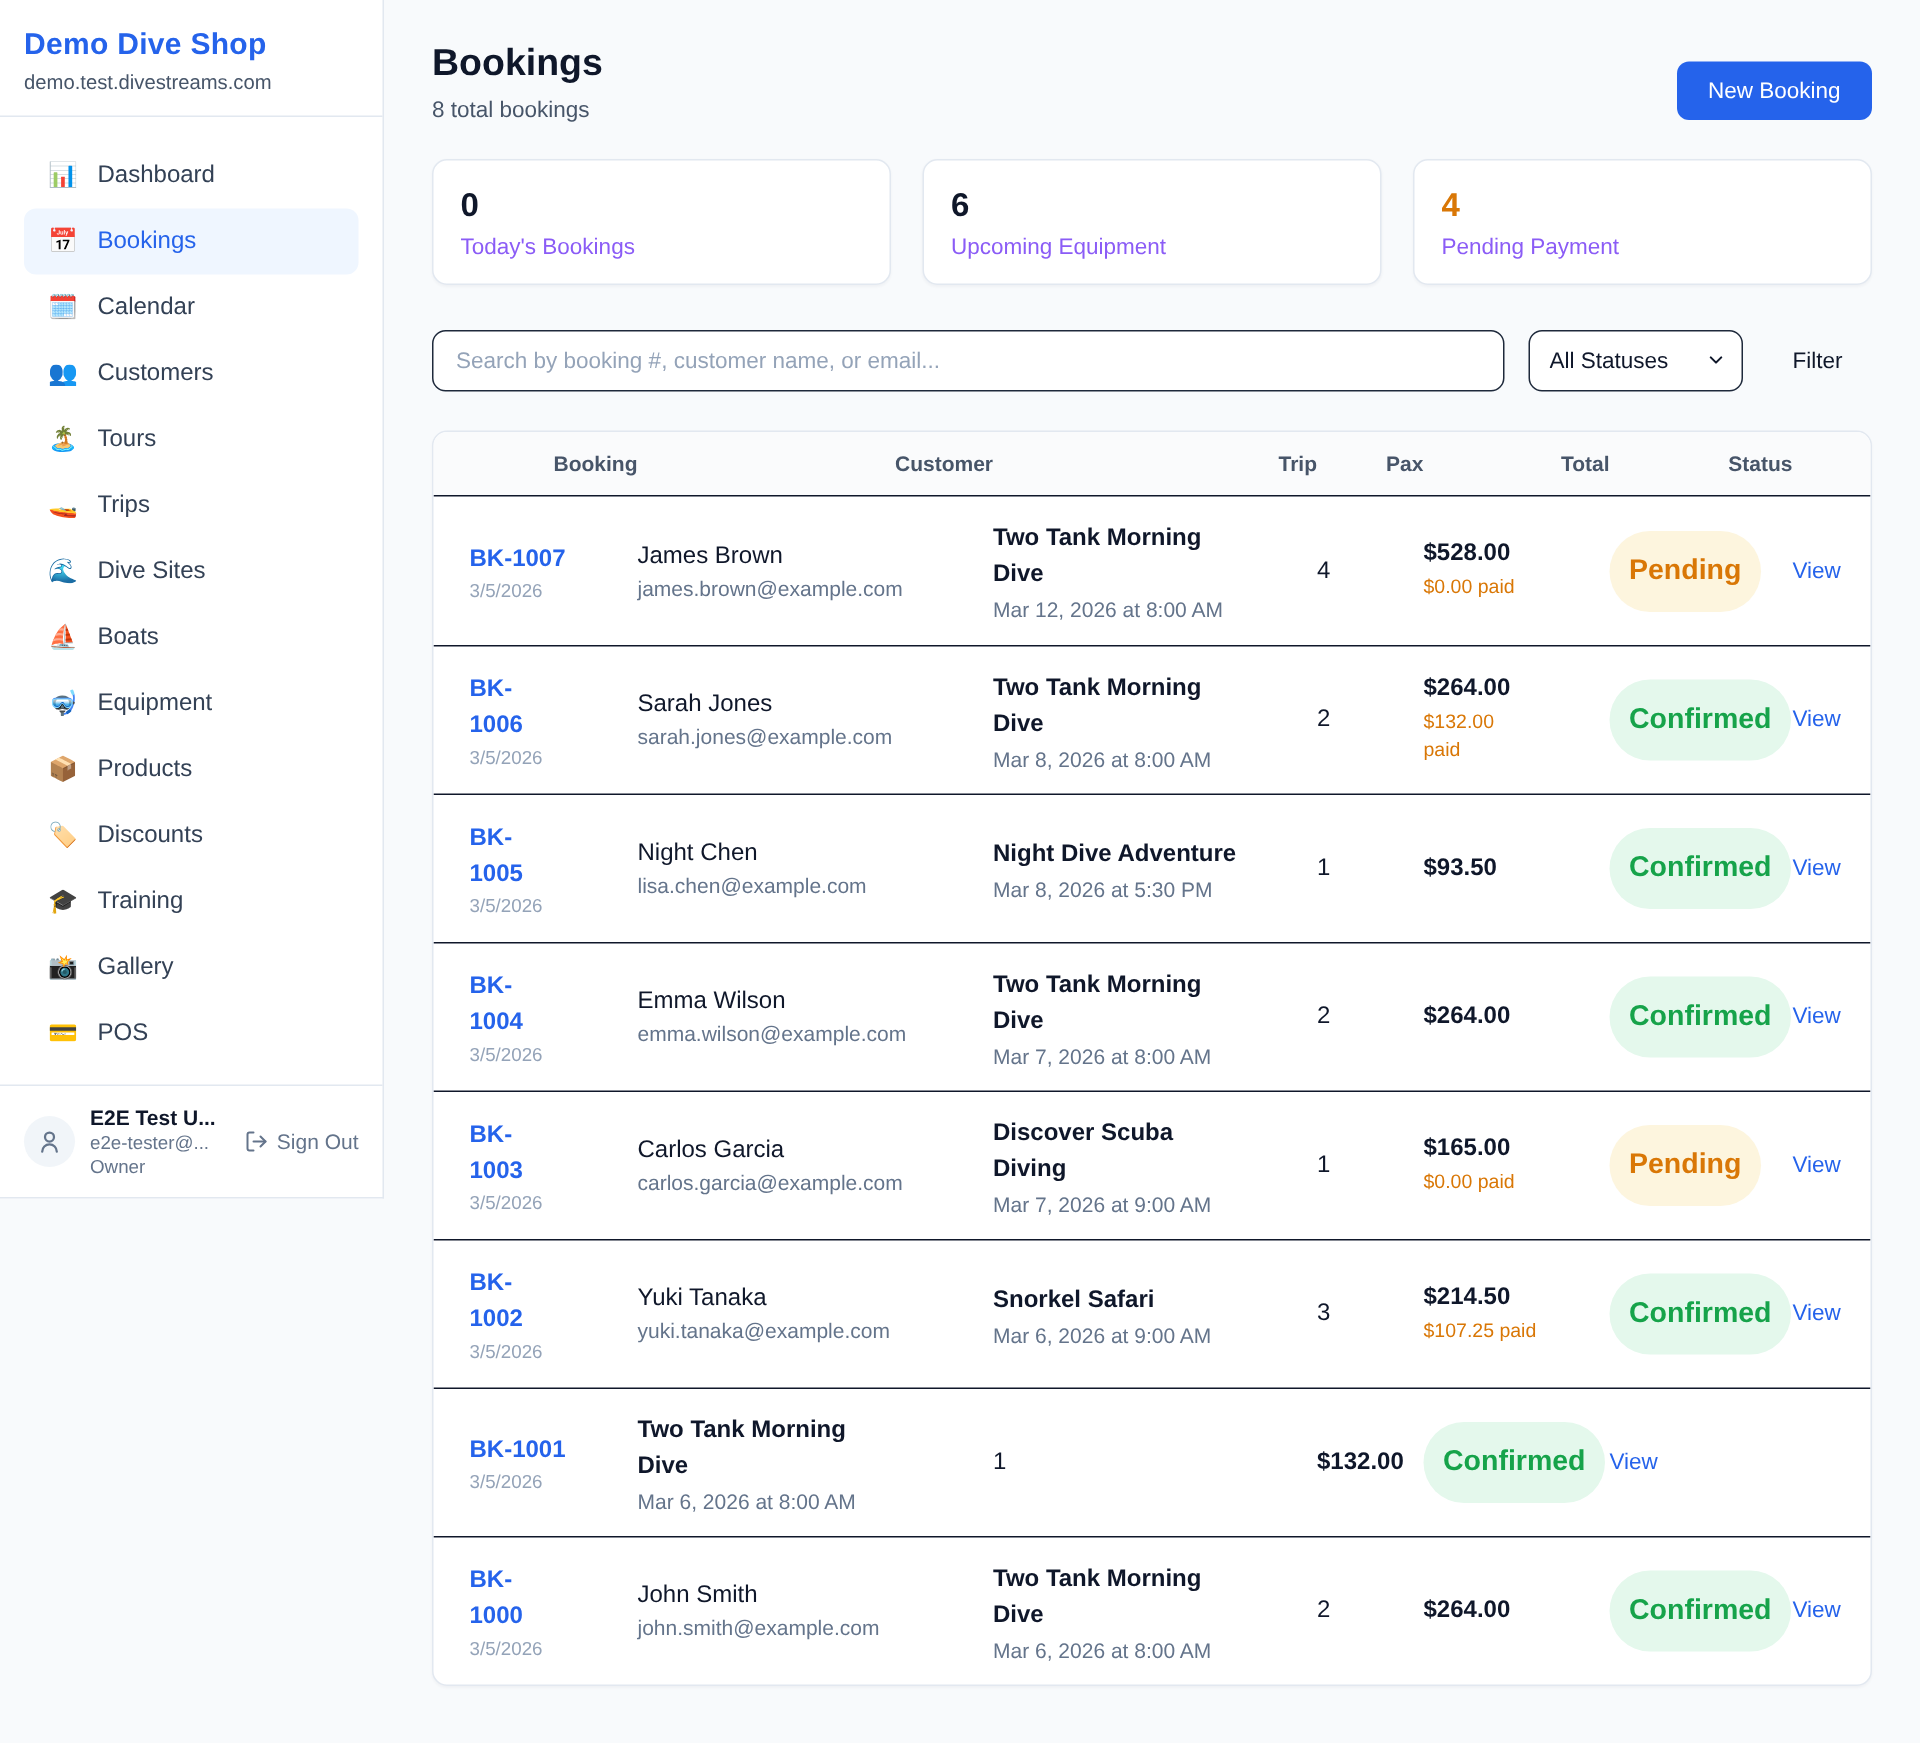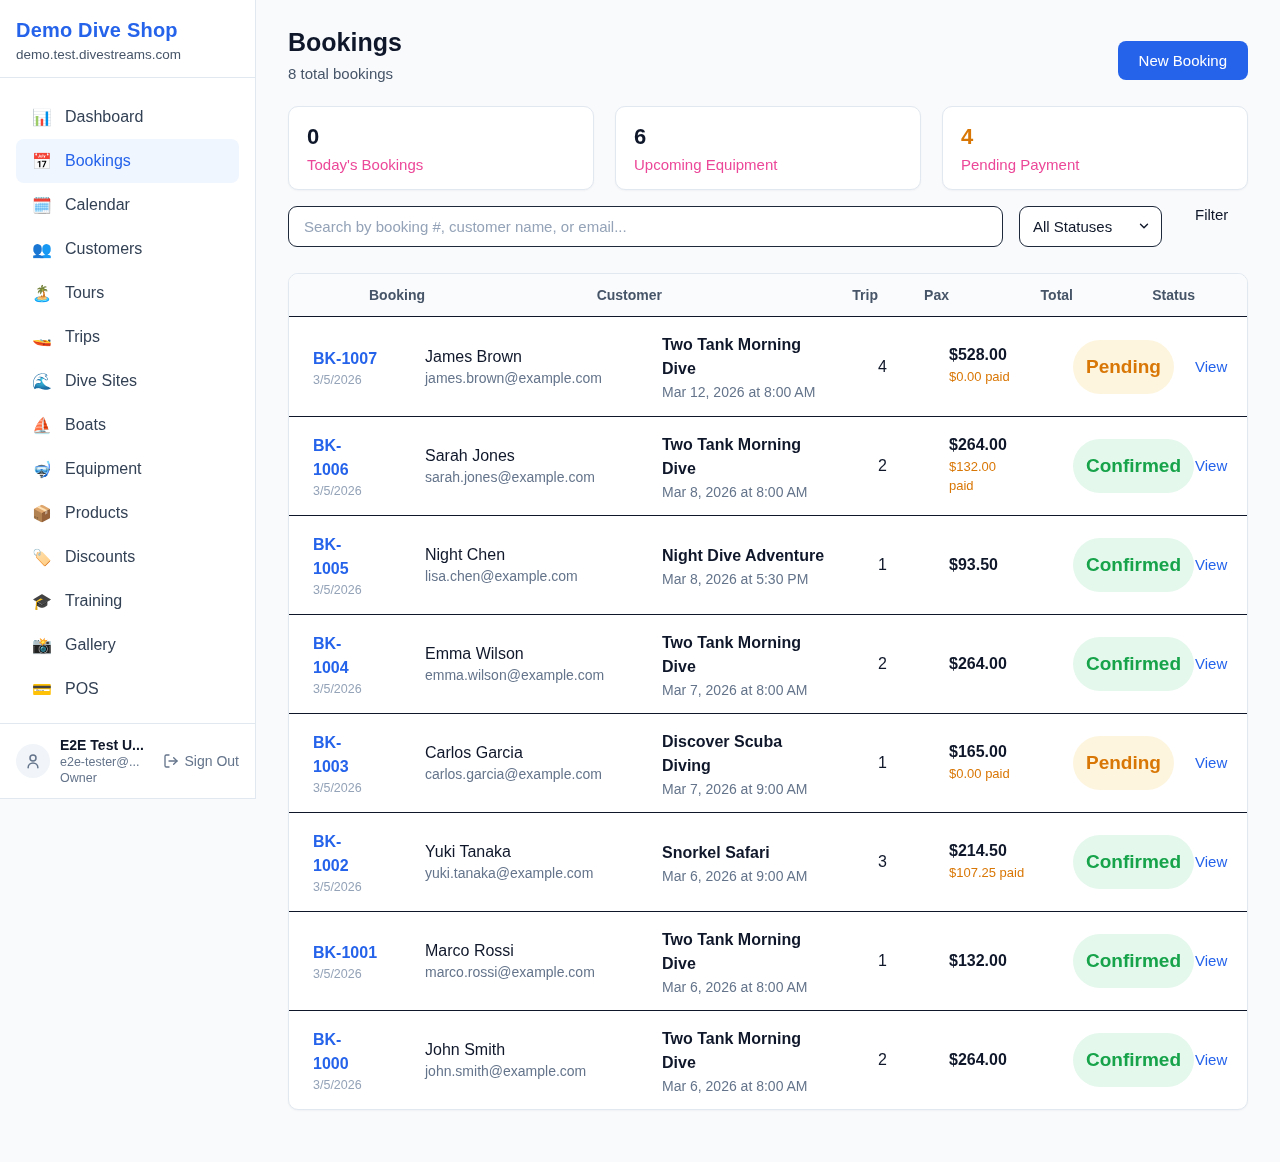--- a/index.html
+++ b/index.html
@@ -61,23 +61,23 @@
     padding: 11px 21px; border-radius: 8px; margin-top: 13px;
   }
 
   .stats { display: grid; grid-template-columns: 1fr 1fr 1fr; gap: 21px; margin-top: 24px; }
   .stat-card {
     background: #FFFFFF; border: 1px solid #E2E8F0; border-radius: 10px;
     padding: 17px 18px; height: 84px;
     box-shadow: 0 1px 2px rgba(15,23,42,0.04);
   }
   .stat-value { font-size: 22px; font-weight: 700; color: #0F172A; }
-  .stat-label { margin-top: 6px; font-size: 15px; color: #ec4899; }
-
-  .filter-row { margin-top: 16px; display: flex; align-items: flex-start; }
+  .stat-label { margin-top: 6px; font-size: 15px; color: #8b5cf6; }
+
+  .filter-row { margin-top: 30px; display: flex; align-items: center; }
   .search-input {
     flex: none; width: 715px; height: 41px;
     border: 1.5px solid #1E293B; border-radius: 9px;
     padding: 0 15px; font-family: inherit; font-size: 15px; color: #0F172A;
     background: #FFFFFF; outline: none;
   }
   .search-input::placeholder { color: #94A3B8; }
   .select-wrap { position: relative; margin-left: 16px; }
   .status-select {
     appearance: none; -webkit-appearance: none;
@@ -419,24 +419,20 @@
     <div>
       <span class="view-link">View</span>
     </div>
   </div>
         <div class="grid-row trow">
     <div>
       <div class="bk-id">BK-1001</div>
       <div class="bk-date">3/5/2026</div>
     </div>
     <div>
-      <div class="cust-name">Marco Rossi</div>
-      <div class="cust-email">marco.rossi@example.com</div>
-    </div>
-    <div>
       <div class="trip-name">Two Tank Morning
 Dive</div>
       <div class="trip-date">Mar 6, 2026 at 8:00 AM</div>
     </div>
     <div class="pax">1</div>
     <div>
       <div class="total">$132.00</div>
 
     </div>
     <div>

